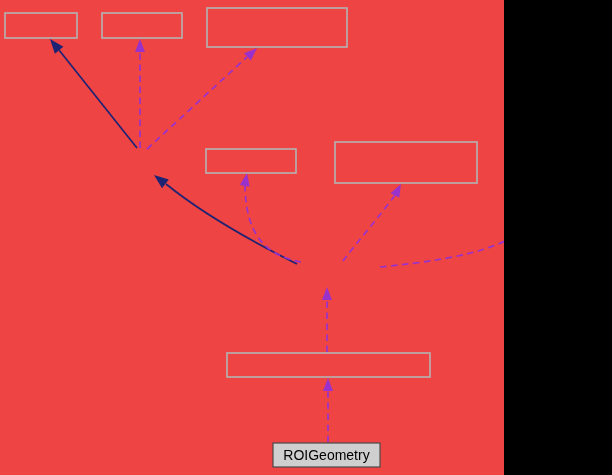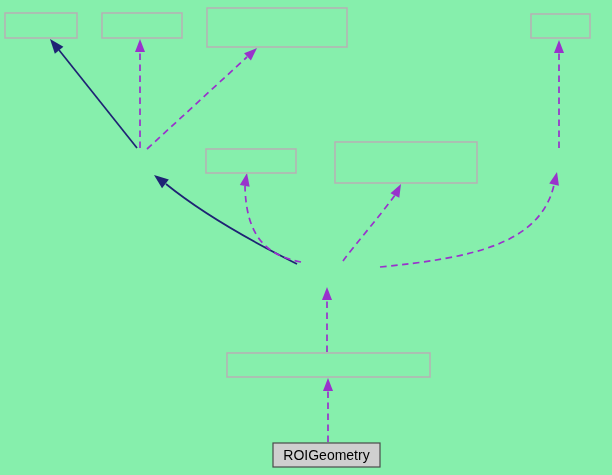--- a/index.html
+++ b/index.html
@@ -1,16 +1,16 @@
 <!DOCTYPE html>
 <html><head>
 <meta charset="utf-8">
 <style>
   html,body{margin:0;padding:0;background:#000;}
-  .stage{position:relative;width:612px;height:475px;background:#86efac;overflow:hidden;}
+  .stage{position:relative;width:504px;height:475px;background:#ef4444;overflow:hidden;}
   svg{display:block;}
   .edge-line{fill:none;stroke-width:1.7px;}
   .edge-dashed{stroke-dasharray:6.5 4.5;}
   .node-rect{fill:none;stroke-width:1.6px;}
   .main-rect{stroke-width:1.2px;}
   .main-label{font-family:"Liberation Sans", sans-serif;font-size:14px;}
 </style>
 </head>
 <body>
 

